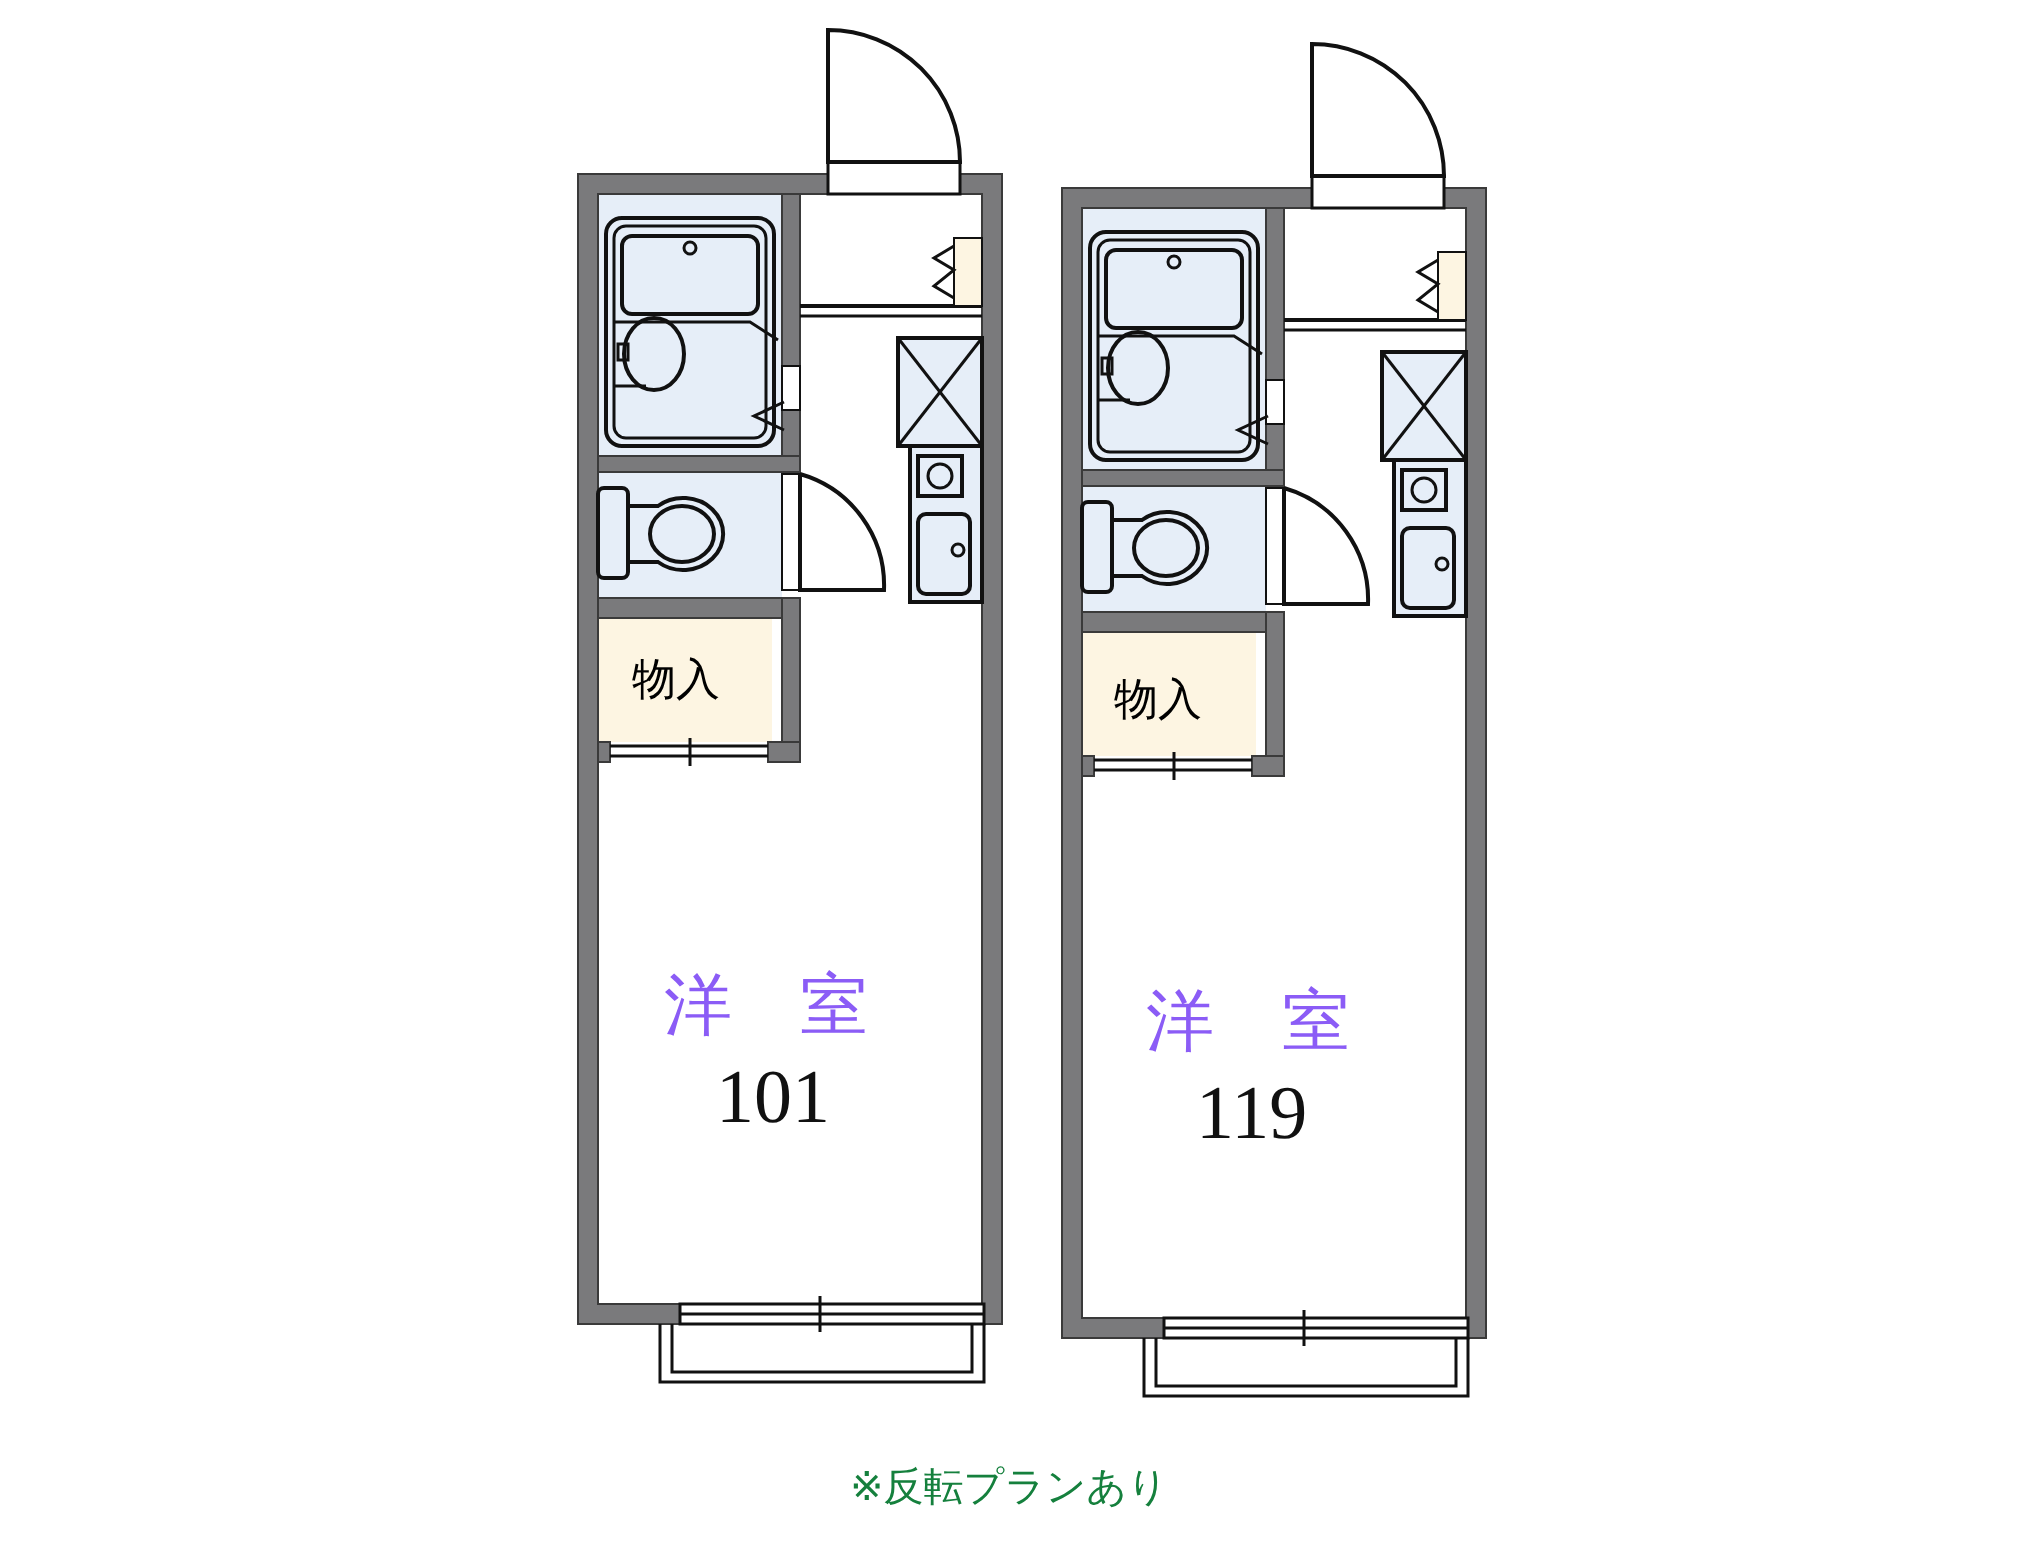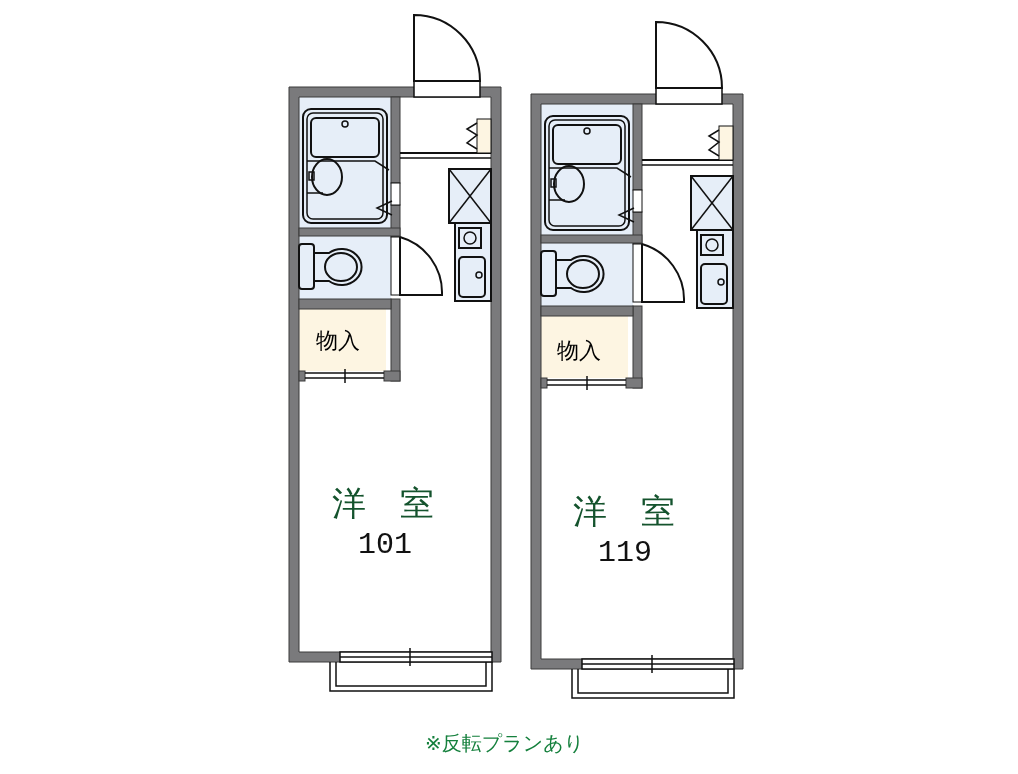--- a/index.html
+++ b/index.html
@@ -4,22 +4,22 @@
 <style>
   html, body { margin: 0; padding: 0; background: #ffffff; }
   body { width: 1018px; height: 774px; position: relative; overflow: hidden;
          font-family: "DejaVu Sans", "Liberation Sans", sans-serif; }
   svg.plan { position: absolute; left: 0; top: 0; }
   .wall { fill: #7a7a7c; stroke: #3a3a3a; stroke-width: 1; }
   .wet { fill: #e6eef8; }
   .closet { fill: #fdf5e2; }
   .line { fill: none; stroke: #111; stroke-width: 2; }
   .thin { fill: none; stroke: #111; stroke-width: 1.5; }
-  .room-label { position: absolute; color: #14532d; font-size: 34px; letter-spacing: 0; line-height: 1; }
-  .room-num { position: absolute; color: #111; font-size: 30px; line-height: 1; font-family: Liberation Mono, monospace; }
+  .room-label { position: absolute; color: #8b5cf6; font-size: 34px; letter-spacing: 0; line-height: 1; }
+  .room-num { position: absolute; color: #111; font-size: 38px; line-height: 1; font-family: Liberation Serif, serif; }
   .closet-label { position: absolute; color: #000000; font-size: 22px; line-height: 1; }
   .note { position: absolute; left: 425px; top: 730px; font-size: 20px; color: #15803d; }
 </style>
 </head>
 <body>
 
 <svg class="plan" width="1018" height="774" viewBox="0 0 1018 774">
   <defs>
     <g id="unit">
 

